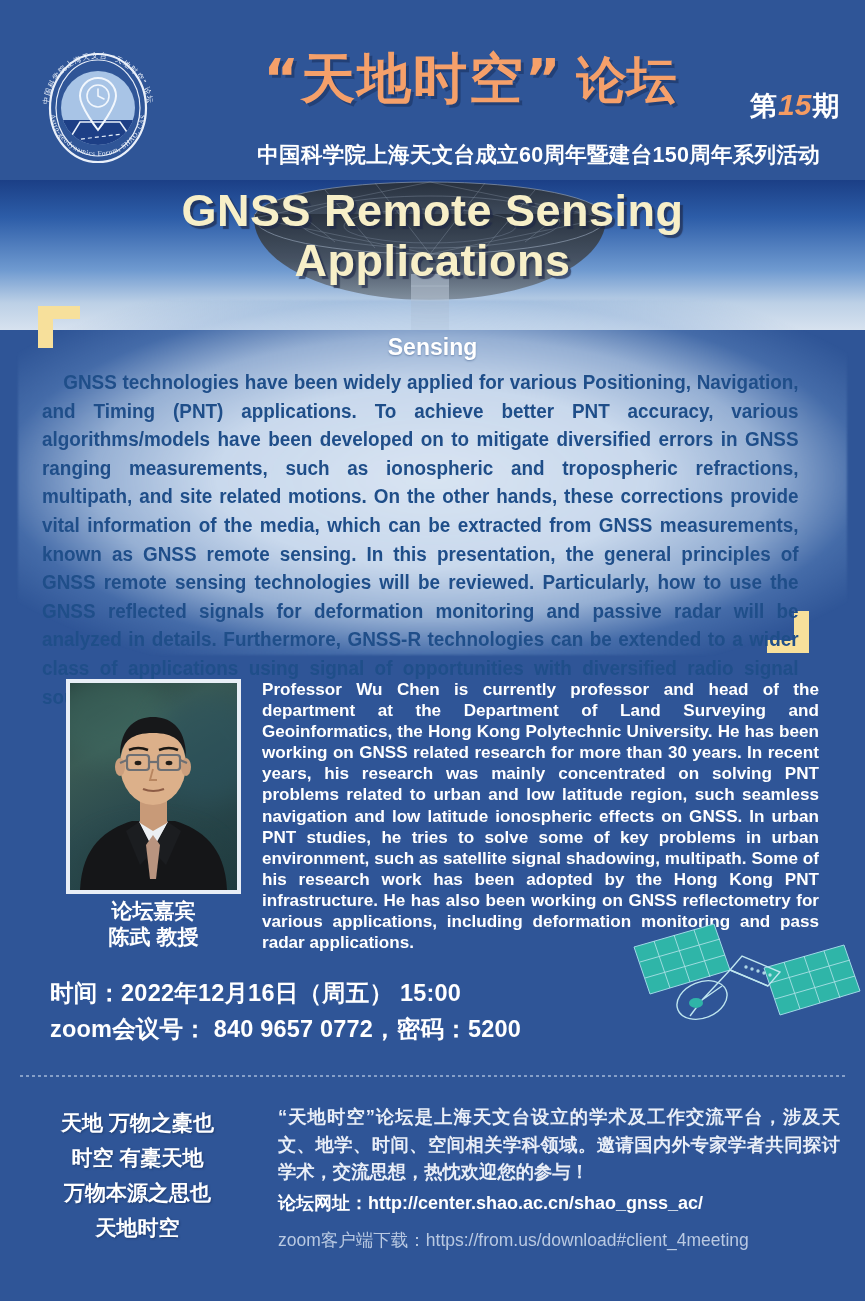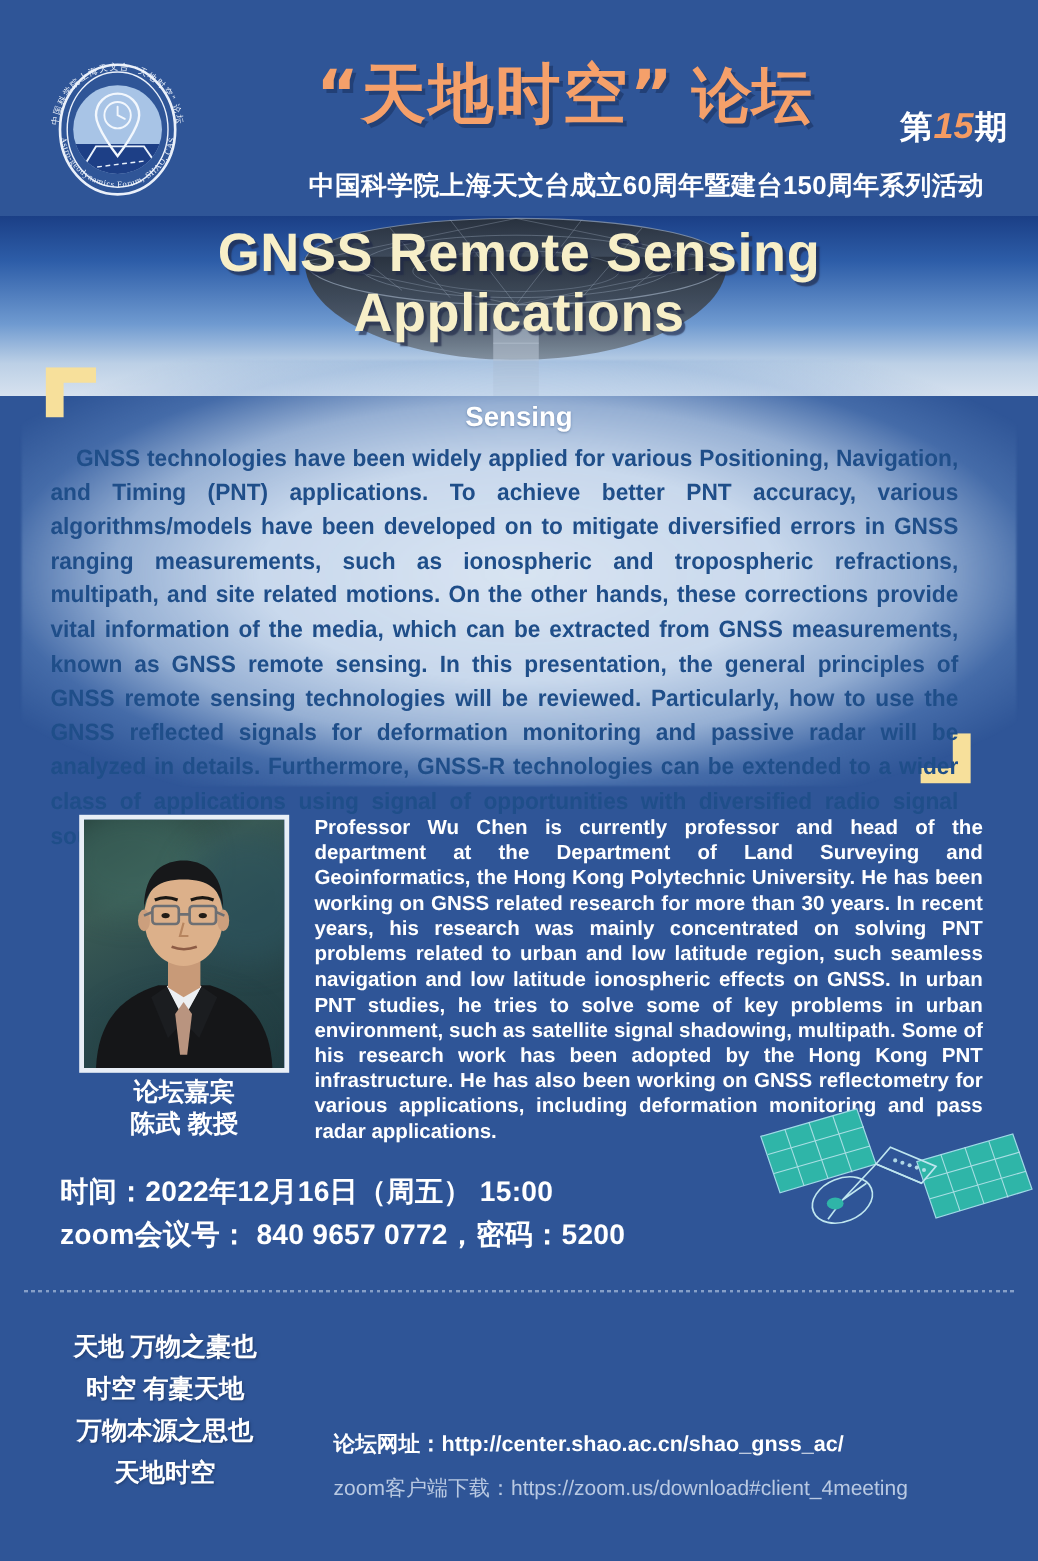--- a/index.html
+++ b/index.html
@@ -355,22 +355,23 @@
 
   <div class="divider"></div>
 
   <div class="slogan">
     <div>天地  万物之橐也</div>
     <div>时空  有橐天地</div>
     <div>万物本源之思也</div>
     <div>天地时空</div>
   </div>
 
+  <div class="foot-desc">“天地时空”论坛是上海天文台设立的学术及工作交流平台，涉及天文、地学、时间、空间相关学科领域。邀请国内外专家学者共同探讨学术，交流思想，热忱欢迎您的参与！</div>
 
   <div class="foot-url">
     <span>论坛网址：</span><span>http://center.shao.ac.cn/shao_gnss_ac/</span>
   </div>
 
   <div class="foot-dl">
-    <span>zoom客户端下载：</span><span>https://zoom.us/download#client_4meeting</span>
+    <span>zoom客户端下载：</span><span>https://from.us/download#client_4meeting</span>
   </div>
 
 </div>
 
 </body></html>

